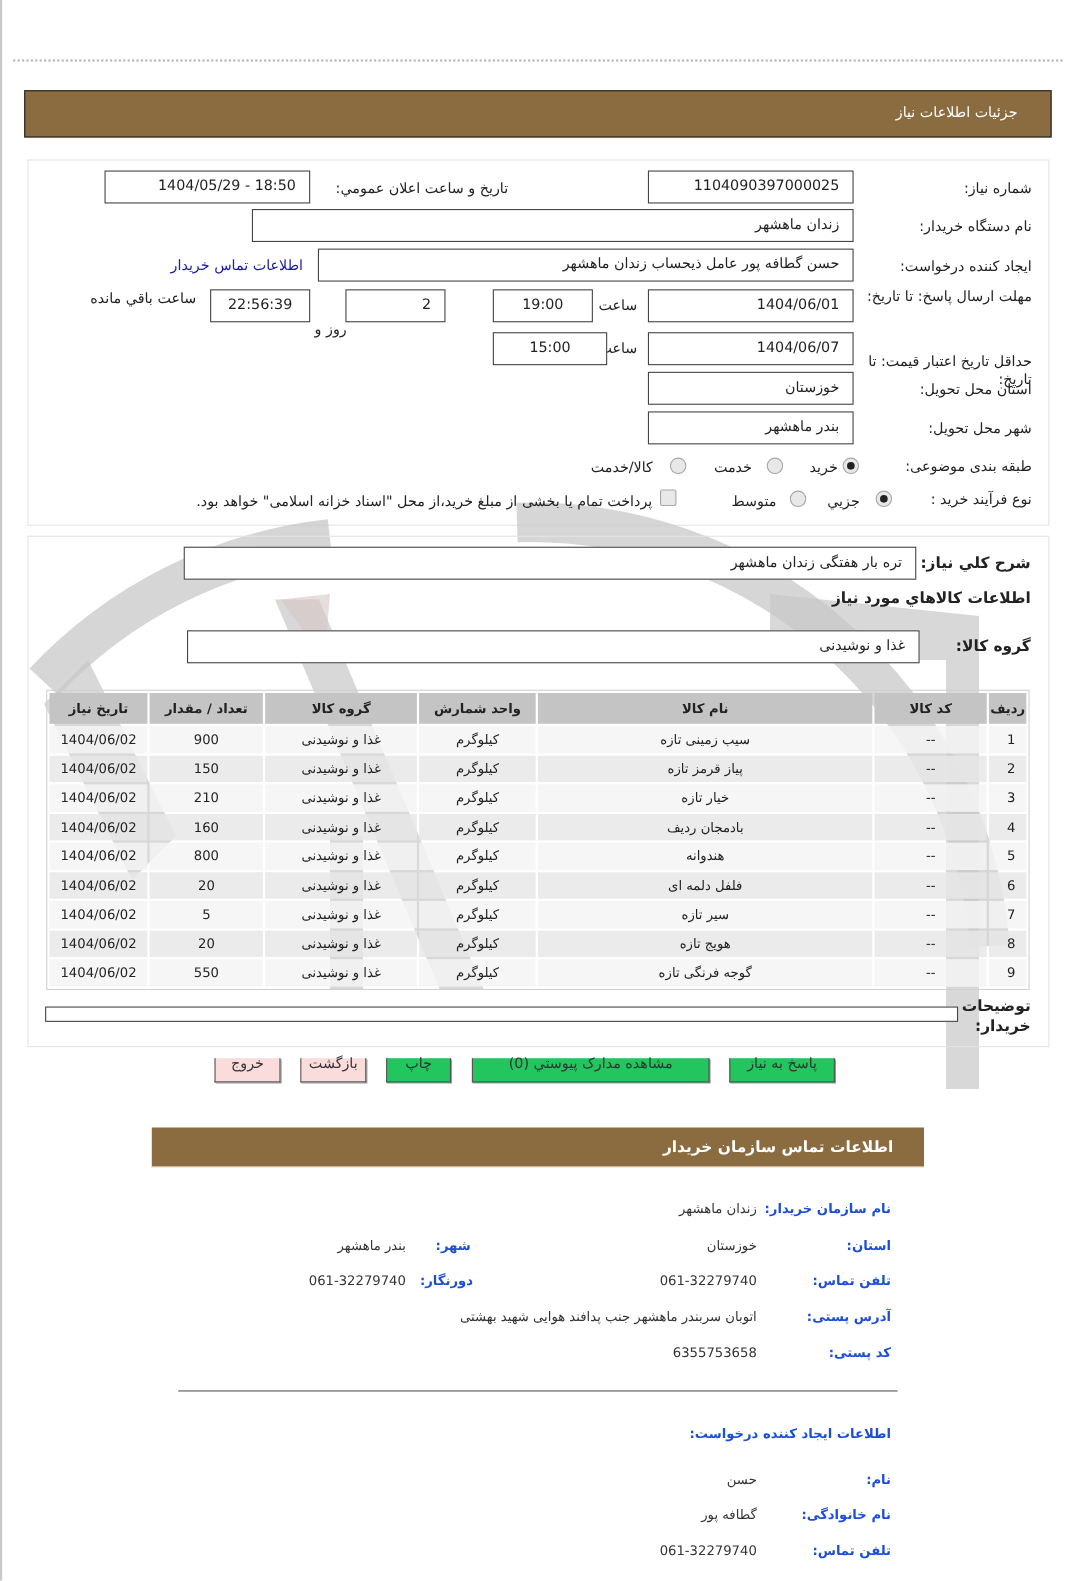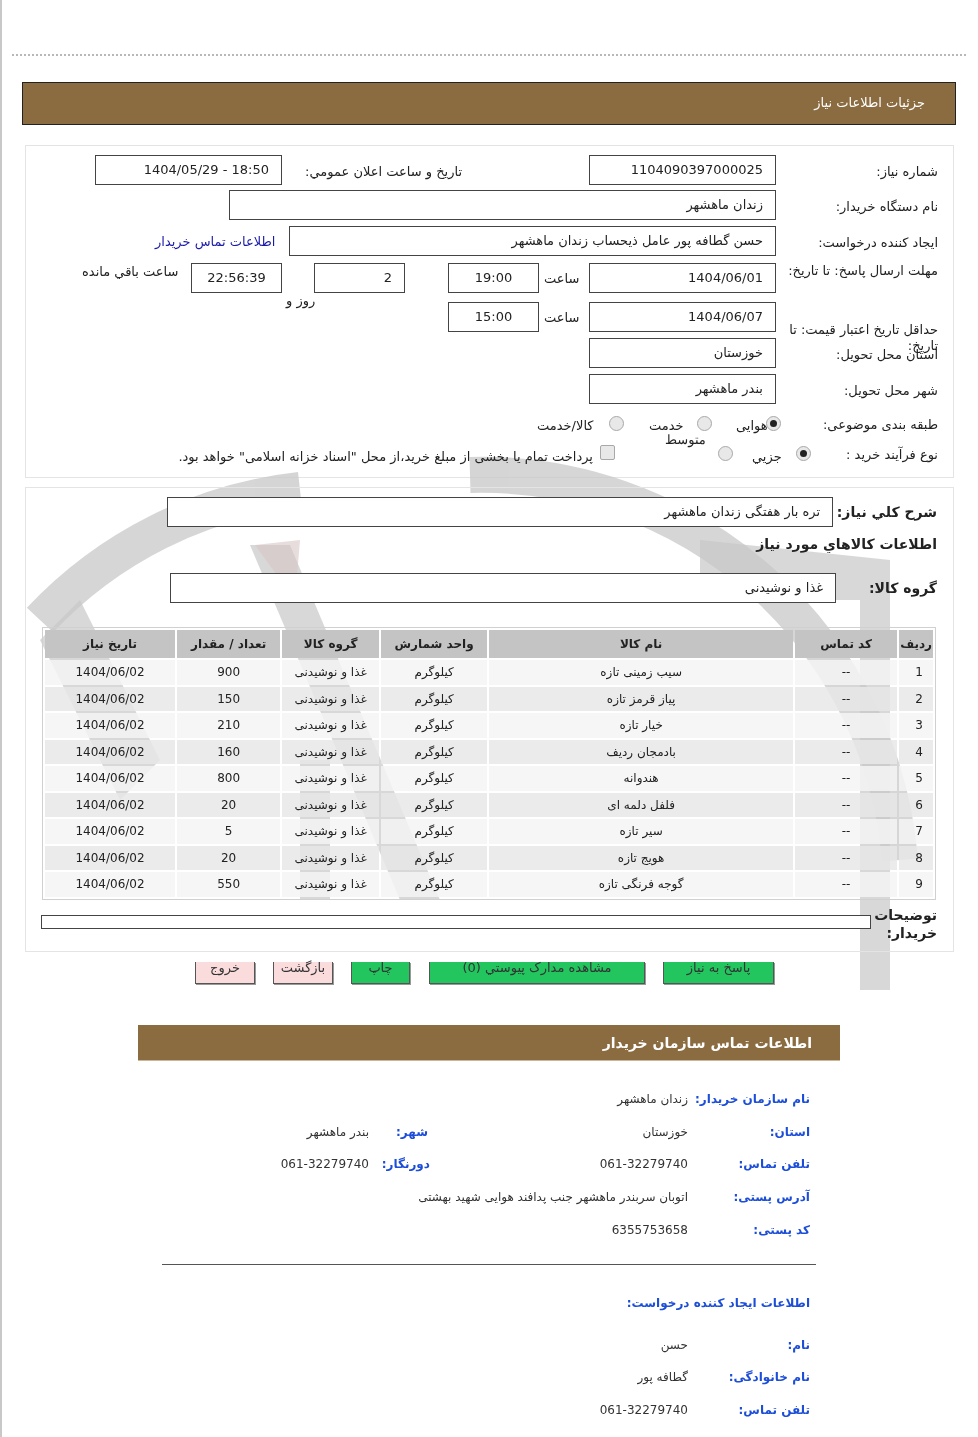--- a/index.html
+++ b/index.html
@@ -111,61 +111,61 @@
 <div class="lbl" style="left:544px; top:271px;">ساعت</div>
 <div class="box ltr center" style="left:448px; top:263px; width:91px;">19:00</div>
 <div class="box ltr" style="left:314px; top:263px; width:91px;">2</div>
 <div class="lbl" style="left:286px; top:266px;margin-top:27px;">روز و</div>
 <div class="box ltr center" style="left:191px; top:263px; width:91px;">22:56:39</div>
 <div class="lbl" style="left:82px; top:264px;">ساعت باقي مانده</div>
 
 <div class="lbl" style="right:40px; top:302px; width:155px;margin-top:20px;">حداقل تاريخ اعتبار قيمت: تا تاريخ:</div>
 <div class="box ltr" style="left:589px; top:302px; width:187px;">1404/06/07</div>
 <div class="lbl" style="left:544px; top:310px;">ساعت</div>
-<div class="box ltr center" style="left:448px; top:302px; width:91px;">15:00</div>
+<div class="box ltr center" style="left:448px; top:302px; width:104px;">15:00</div>
 
 <div class="lbl" style="right:40px; top:347px;">استان محل تحويل:</div>
 <div class="box" style="left:589px; top:338px; width:187px;">خوزستان</div>
 
 <div class="lbl" style="right:40px; top:383px;">شهر محل تحويل:</div>
 <div class="box" style="left:589px; top:374px; width:187px;">بندر ماهشهر</div>
 
 <div class="lbl" style="right:40px; top:417px;">طبقه بندی موضوعی:</div>
 <div class="radio on" style="left:766px; top:416px;"></div>
-<div class="lbl" style="left:736px; top:418px;">هوایی</div>
+<div class="lbl" style="left:736px; top:418px;">خريد</div>
 <div class="radio" style="left:697px; top:416px;"></div>
 <div class="lbl" style="left:649px; top:418px;">خدمت</div>
 <div class="radio" style="left:609px; top:416px;"></div>
 <div class="lbl" style="left:537px; top:418px;">کالا/خدمت</div>
 
 <div class="lbl" style="right:40px; top:447px;">نوع فرآيند خريد :</div>
 <div class="radio on" style="left:796px; top:446px;"></div>
 <div class="lbl" style="left:752px; top:449px;">جزيي</div>
 <div class="radio" style="left:718px; top:446px;"></div>
-<div class="lbl" style="left:665px; top:432px;font-family:Liberation Serif, serif;">متوسط</div>
+<div class="lbl" style="left:665px; top:449px;">متوسط</div>
 <div class="check" style="left:600px; top:445px;"></div>
 <div class="lbl" style="left:128px; top:449px; width:465px;">پرداخت تمام يا بخشی از مبلغ خريد،از محل "اسناد خزانه اسلامی" خواهد بود.</div>
 
 <div class="panel panel-2" style="background:transparent;"></div>
 
 <div class="bold-lbl" style="right:41px; top:504px;">شرح کلي نياز:</div>
 <div class="box" style="left:167px; top:497px; width:666px;">تره بار هفتگی زندان ماهشهر</div>
 <div class="bold-lbl" style="right:41px; top:536px;">اطلاعات کالاهاي مورد نياز</div>
 
 <div class="bold-lbl" style="right:41px; top:580px;">گروه کالا:</div>
 <div class="box" style="left:170px; top:573px; width:666px;">غذا و نوشیدنی</div>
 
 <table class="items">
   <thead>
     <tr>
       <th style="width:30px;">رديف</th>
-      <th style="width:102px;">کد تماس</th>
+      <th style="width:102px;">کد کالا</th>
       <th style="width:304px;">نام کالا</th>
       <th style="width:106px;">واحد شمارش</th>
-      <th style="width:97px;">گروه کالا</th>
+      <th style="width:138px;">گروه کالا</th>
       <th style="width:103px;">تعداد / مقدار</th>
       <th>تاريخ نياز</th>
     </tr>
   </thead>
   <tbody>
     <tr class="odd">
       <td class="num">1</td>
       <td>--</td>
       <td>سیب زمینی تازه</td>
       <td>کیلوگرم</td>
@@ -244,21 +244,21 @@
       <td>غذا و نوشیدنی</td>
       <td>550</td>
       <td>1404/06/02</td>
     </tr>
   </tbody>
 </table>
 
 <div class="bold-lbl" style="right:41px; top:906px; width:70px; text-align:right; line-height:18px;">توضيحات خريدار:</div>
 <div class="box" style="left:41px; top:915px; width:830px; height:14px;"></div>
 
-<div class="btn green" style="left:663px; width:111px;">پاسخ به نیاز</div>
+<div class="btn green" style="left:663px; width:96px;">پاسخ به نیاز</div>
 <div class="btn green" style="left:429px; width:216px;">مشاهده مدارک پيوستي (0)</div>
 <div class="btn green" style="left:351px; width:59px;">چاپ</div>
 <div class="btn red" style="left:273px; width:60px;">بازگشت</div>
 <div class="btn red" style="left:195px; width:60px;">خروج</div>
 
 <div class="section-bar">
   <span>اطلاعات تماس سازمان خريدار</span>
 </div>
 
 <div class="ci-lbl" style="right:168px; top:1092px;">نام سازمان خريدار:</div>

